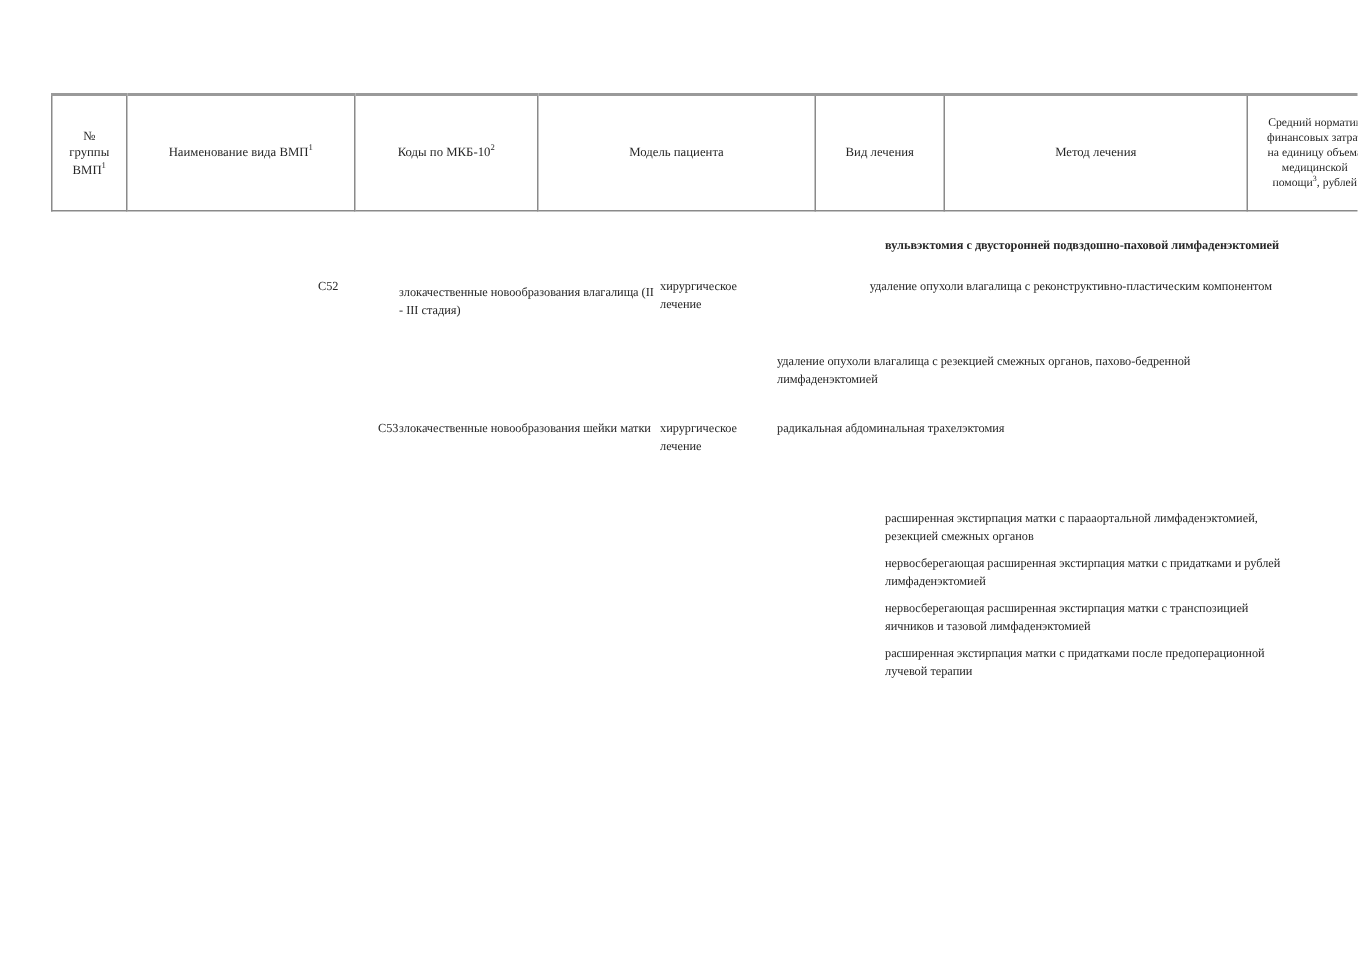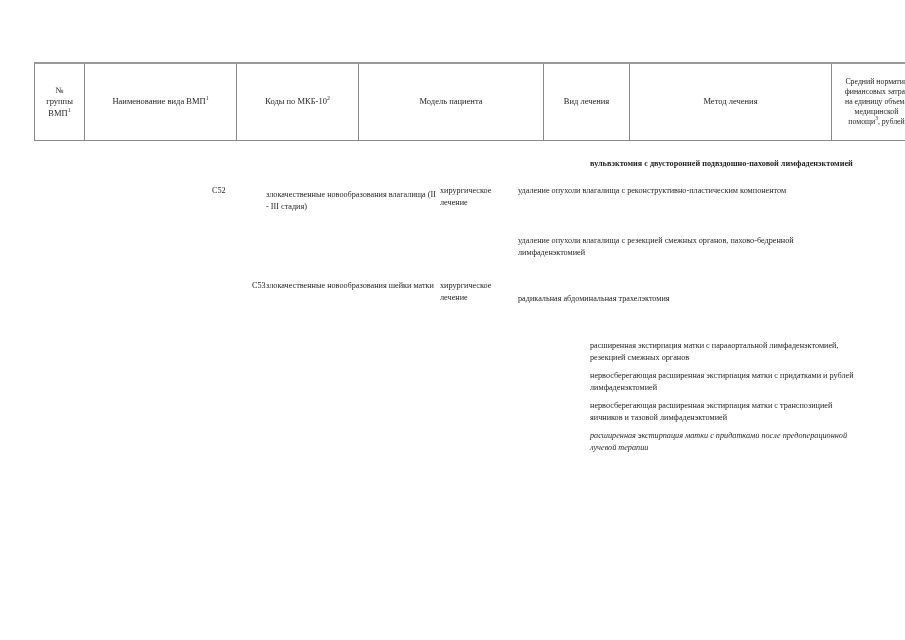--- a/index.html
+++ b/index.html
@@ -109,25 +109,25 @@
       </td>
     </tr>
   </tbody>
     </table>
 
   <div class="body-area" id="body-area">
       <div class="cellblock col-method indent" style="top: 17px; font-weight: bold;">вульвэктомия с двусторонней подвздошно-паховой лимфаденэктомией</div>
       <div class="cellblock col-code" style="top: 44px;">C52</div>
       <div class="cellblock col-model" style="top: 48px;">злокачественные новообразования влагалища (II - III стадия)</div>
       <div class="cellblock col-kind" style="top: 44px;">хирургическое лечение</div>
-      <div class="cellblock col-method" style="top: 44px;">удаление опухоли влагалища с реконструктивно-пластическим компонентом</div>
+      <div class="cellblock col-method" style="top: 44px; text-align: right;">удаление опухоли влагалища с реконструктивно-пластическим компонентом</div>
       <div class="cellblock col-method" style="top: 94px;">удаление опухоли влагалища с резекцией смежных органов, пахово-бедренной лимфаденэктомией</div>
       <div class="cellblock col-code" style="top: 139px; margin-left: 40px;">C53</div>
       <div class="cellblock col-model" style="top: 139px;">злокачественные новообразования шейки матки</div>
       <div class="cellblock col-kind" style="top: 139px;">хирургическое лечение</div>
-      <div class="cellblock col-method" style="top: 152px;">радикальная абдоминальная трахелэктомия</div>
+      <div class="cellblock col-method" style="top: 139px;">радикальная абдоминальная трахелэктомия</div>
       <div class="cellblock col-method indent" style="top: 199px;">расширенная экстирпация матки с парааортальной лимфаденэктомией, резекцией смежных органов</div>
       <div class="cellblock col-method indent" style="top: 229px;">нервосберегающая расширенная экстирпация матки с придатками и рублей лимфаденэктомией</div>
       <div class="cellblock col-method indent" style="top: 259px;">нервосберегающая расширенная экстирпация матки с транспозицией яичников и тазовой лимфаденэктомией</div>
-      <div class="cellblock col-method indent" style="top: 289px; font-style: italic;">расширенная экстирпация матки с придатками после предоперационной лучевой терапии</div>
+      <div class="cellblock col-method indent" style="top: 289px;">расширенная экстирпация матки с придатками после предоперационной лучевой терапии</div>
     </div>
 
 </div>
 
 </body></html>

